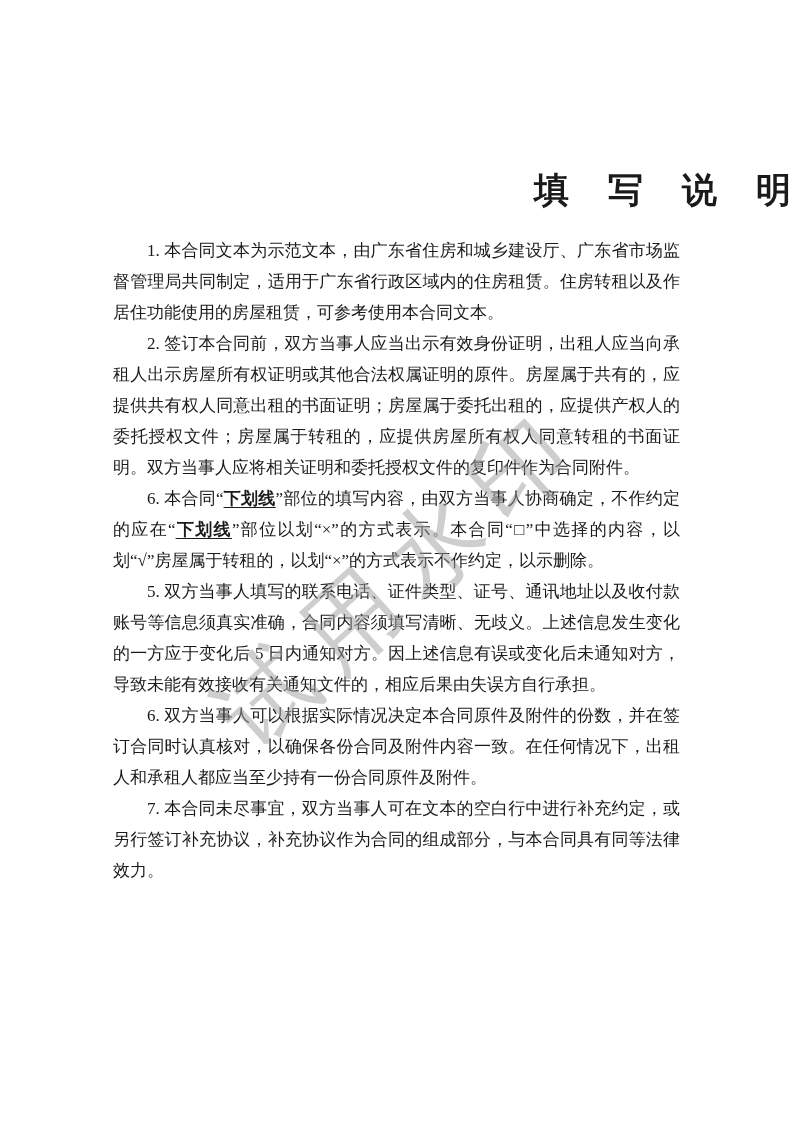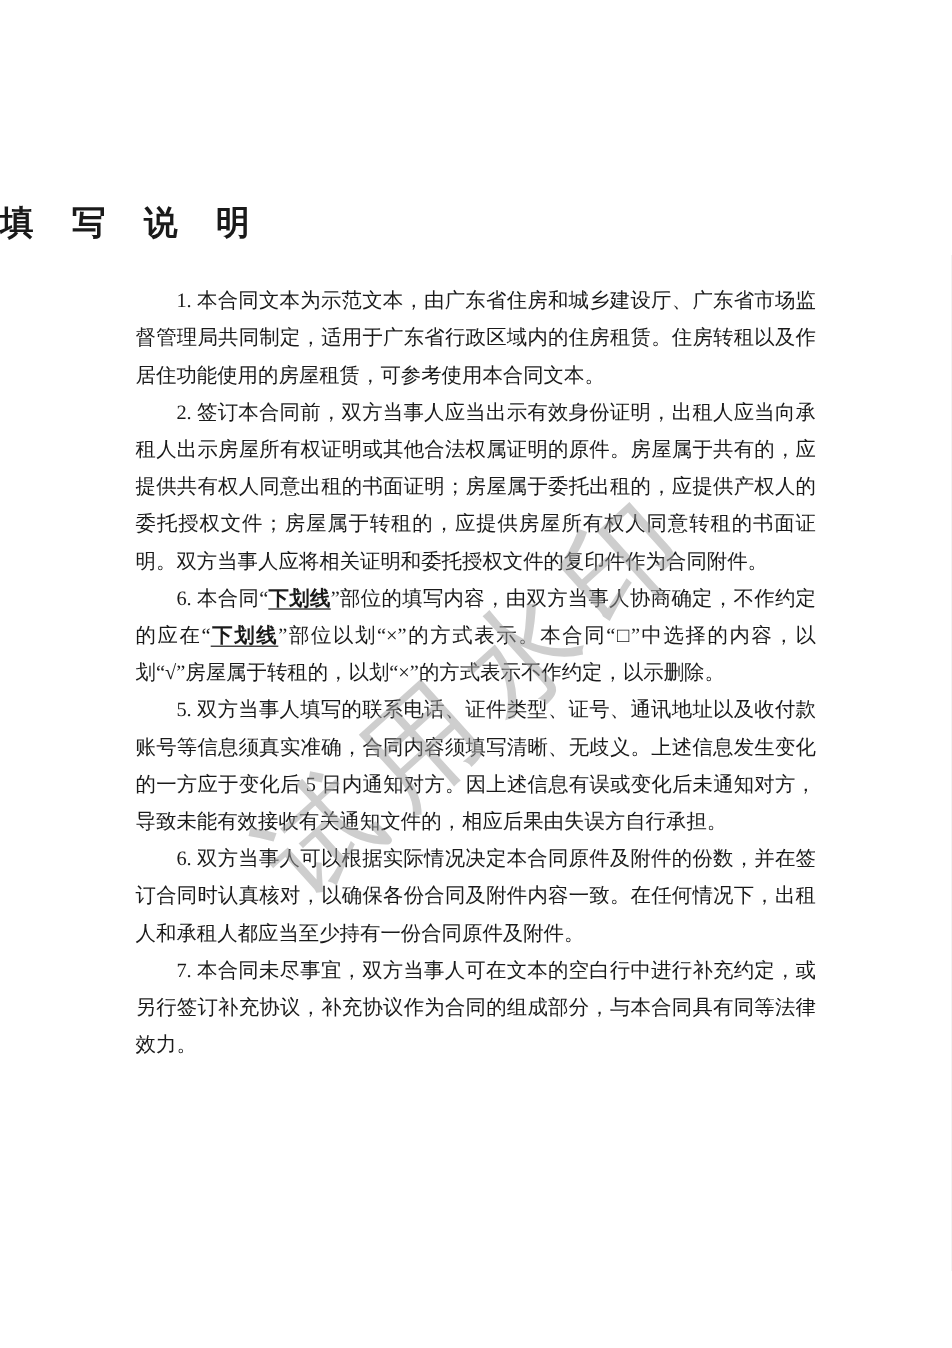--- a/index.html
+++ b/index.html
@@ -16,22 +16,22 @@
     overflow: hidden;
     font-family: "Liberation Serif", "DejaVu Serif", serif;
     color: #1a1a1a;
   }
   .title {
     position: absolute;
     top: 167px;
     left: 0;
     width: 100%;
     margin: 0;
-    text-align: left;
-    font-size: 28px;
+    text-align: right;
+    font-size: 35px;
     font-weight: bold;
     letter-spacing: 2px;
     white-space: pre;
   }
   .body-text {
     position: absolute;
     top: 235px;
     left: 113px;
     width: 567px;
   }

